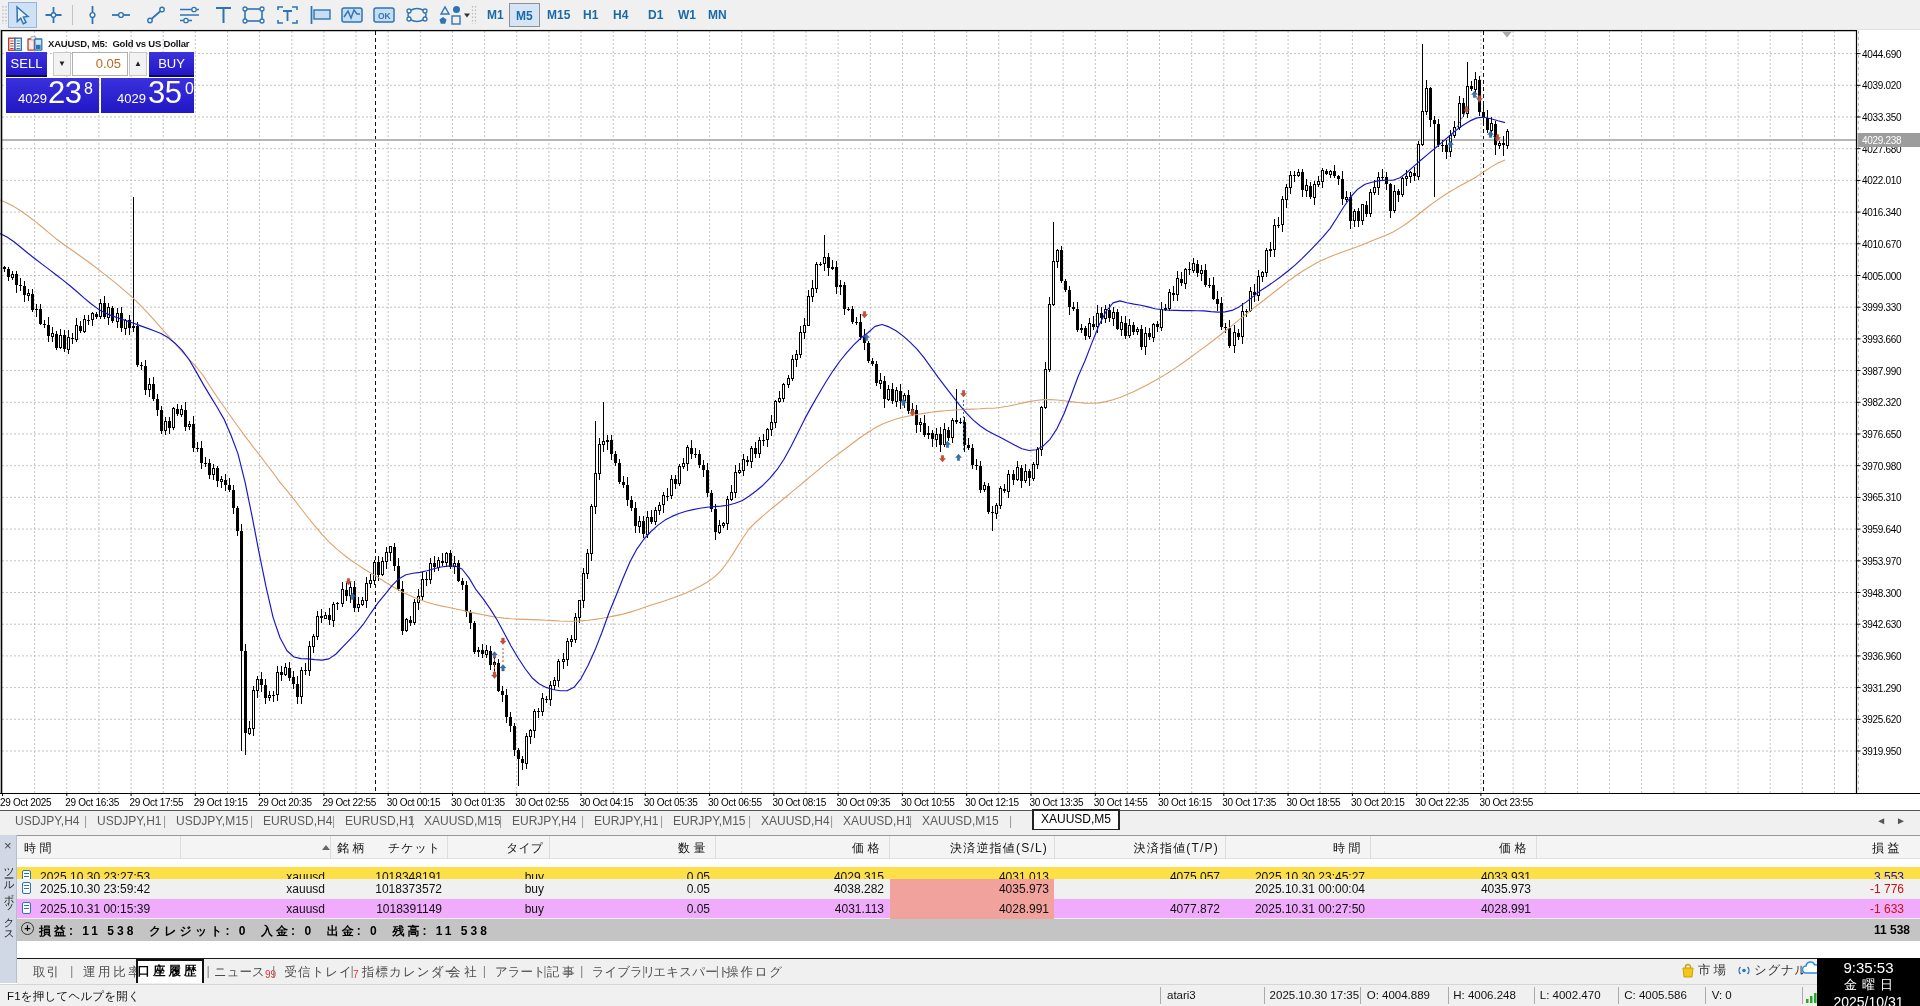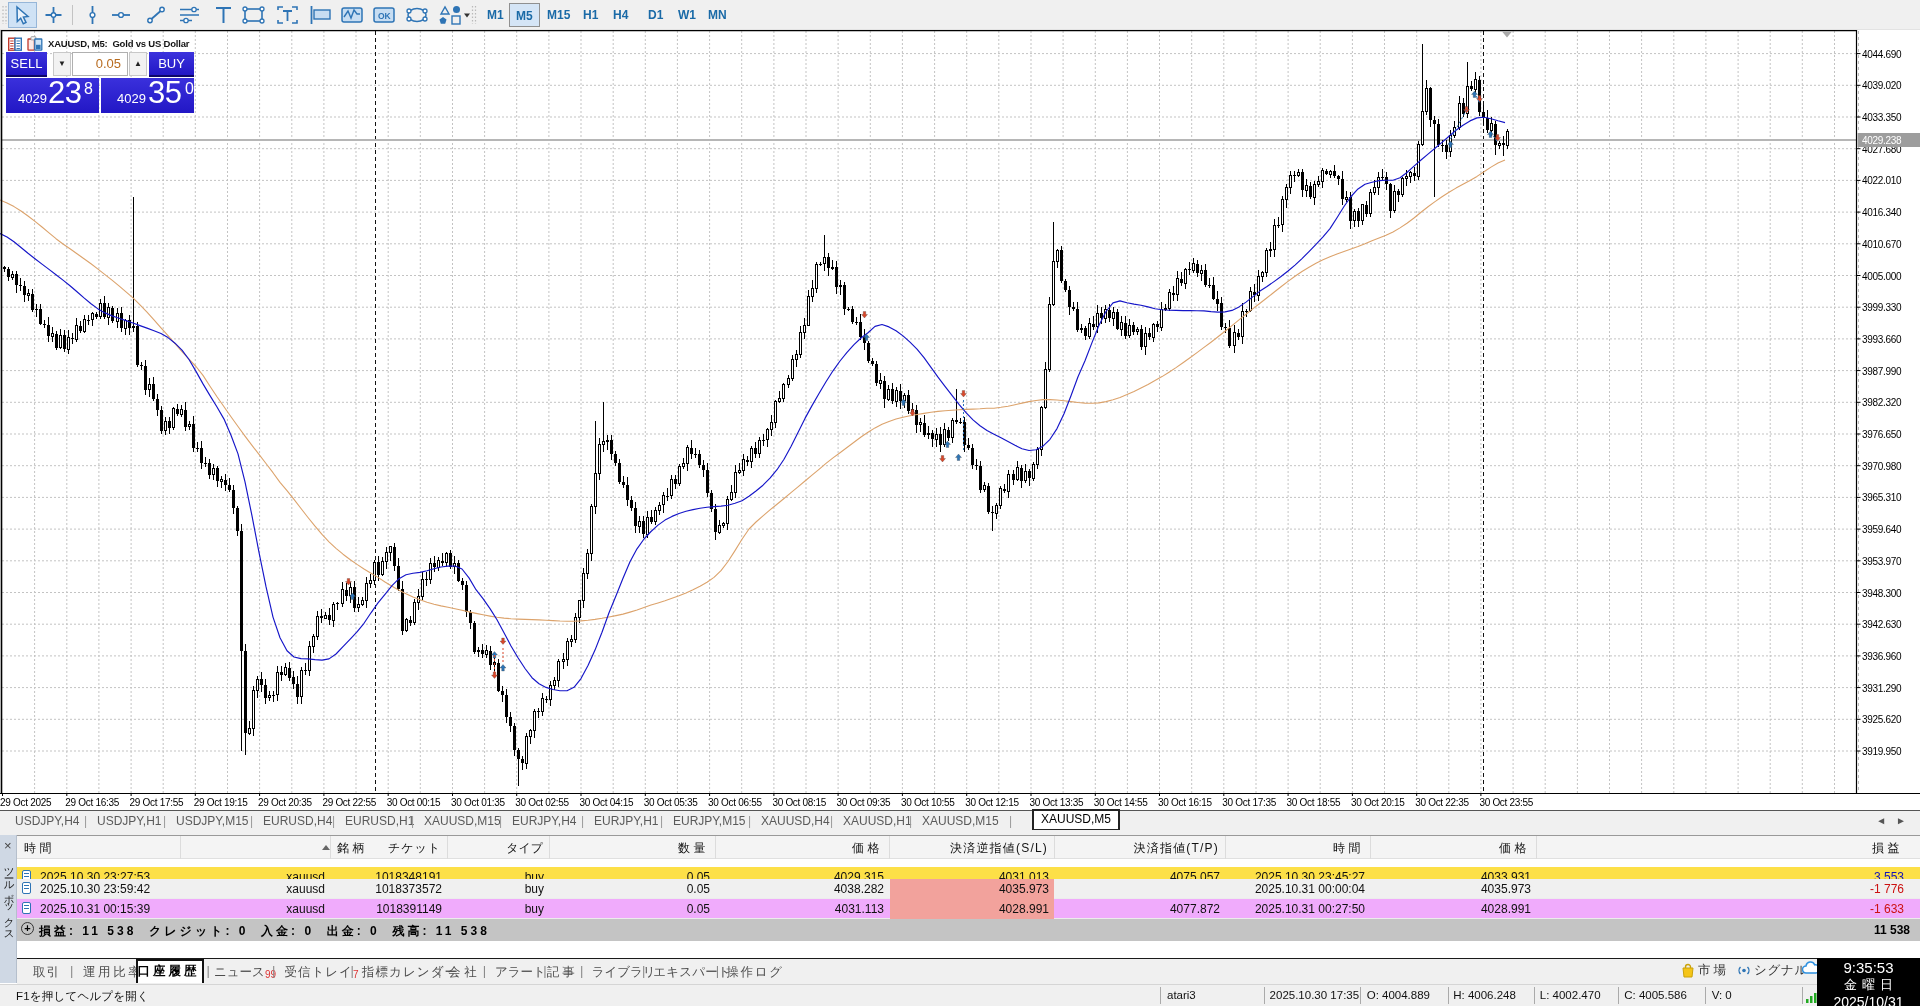--- a/index.html
+++ b/index.html
@@ -392,21 +392,21 @@
     <div class="bsep" style="left:333.6px">|</div>
     <div class="bsep" style="left:421px">|</div>
     <div class="bsep" style="left:465.7px">|</div>
     <div class="bsep" style="left:526.2px">|</div>
     <div class="bsep" style="left:563.1px">|</div>
     <div class="bsep" style="left:625px">|</div>
     <div class="bsep" style="left:698.8px">|</div>
     <div id="acttab"><span style="letter-spacing:3px">口座履歴</span></div>
   </div>
 <div id="statusbar">
-    <div class="st" style="left:16px;letter-spacing:0.2px">F1を押してヘルプを開く</div>
+    <div class="st" style="left:7px;letter-spacing:0.2px">F1を押してヘルプを開く</div>
     <div class="st" style="left:1167px">atari3</div>
     <div class="st" style="left:1269.6px">2025.10.30 17:35</div>
     <div class="st" style="left:1366.7px">O: 4004.889</div>
     <div class="st" style="left:1453.2px">H: 4006.248</div>
     <div class="st" style="left:1539.8px">L: 4002.470</div>
     <div class="st" style="left:1624.2px">C: 4005.586</div>
     <div class="st" style="left:1711.7px">V: 0</div>
     <div class="stsep" style="left:1160px"></div>
     <div class="stsep" style="left:1263.6px"></div>
     <div class="stsep" style="left:1360.3px"></div>

